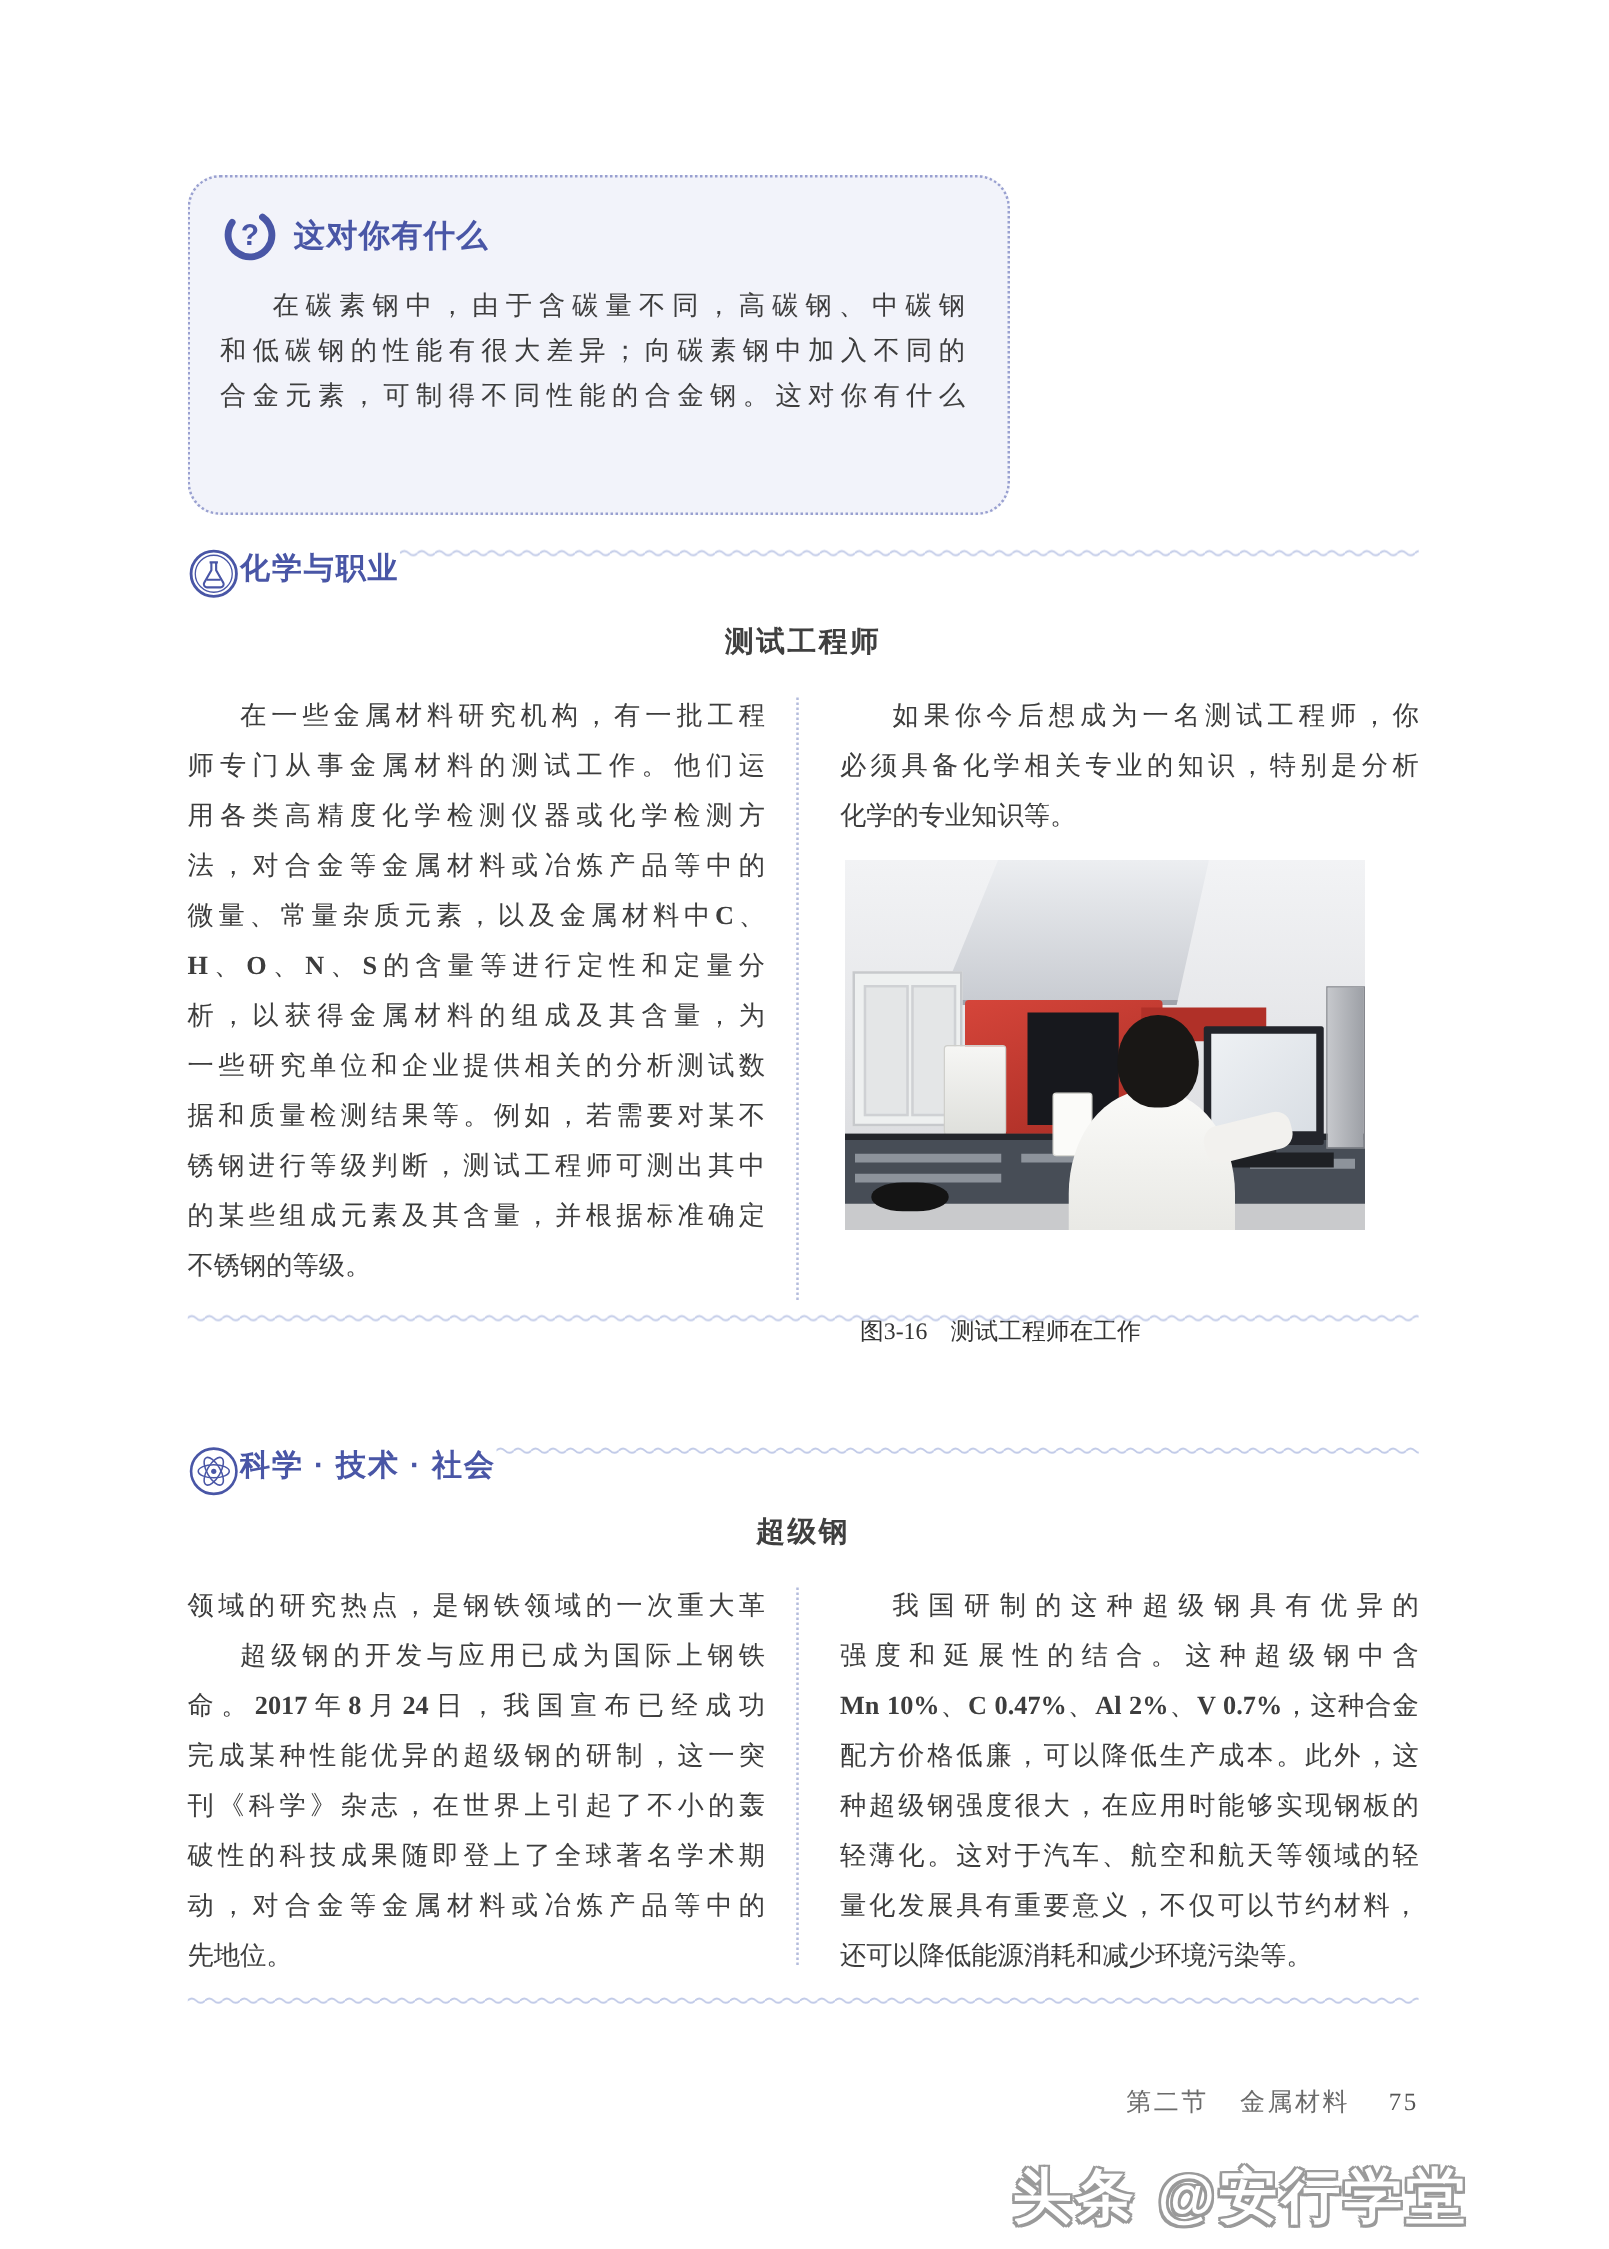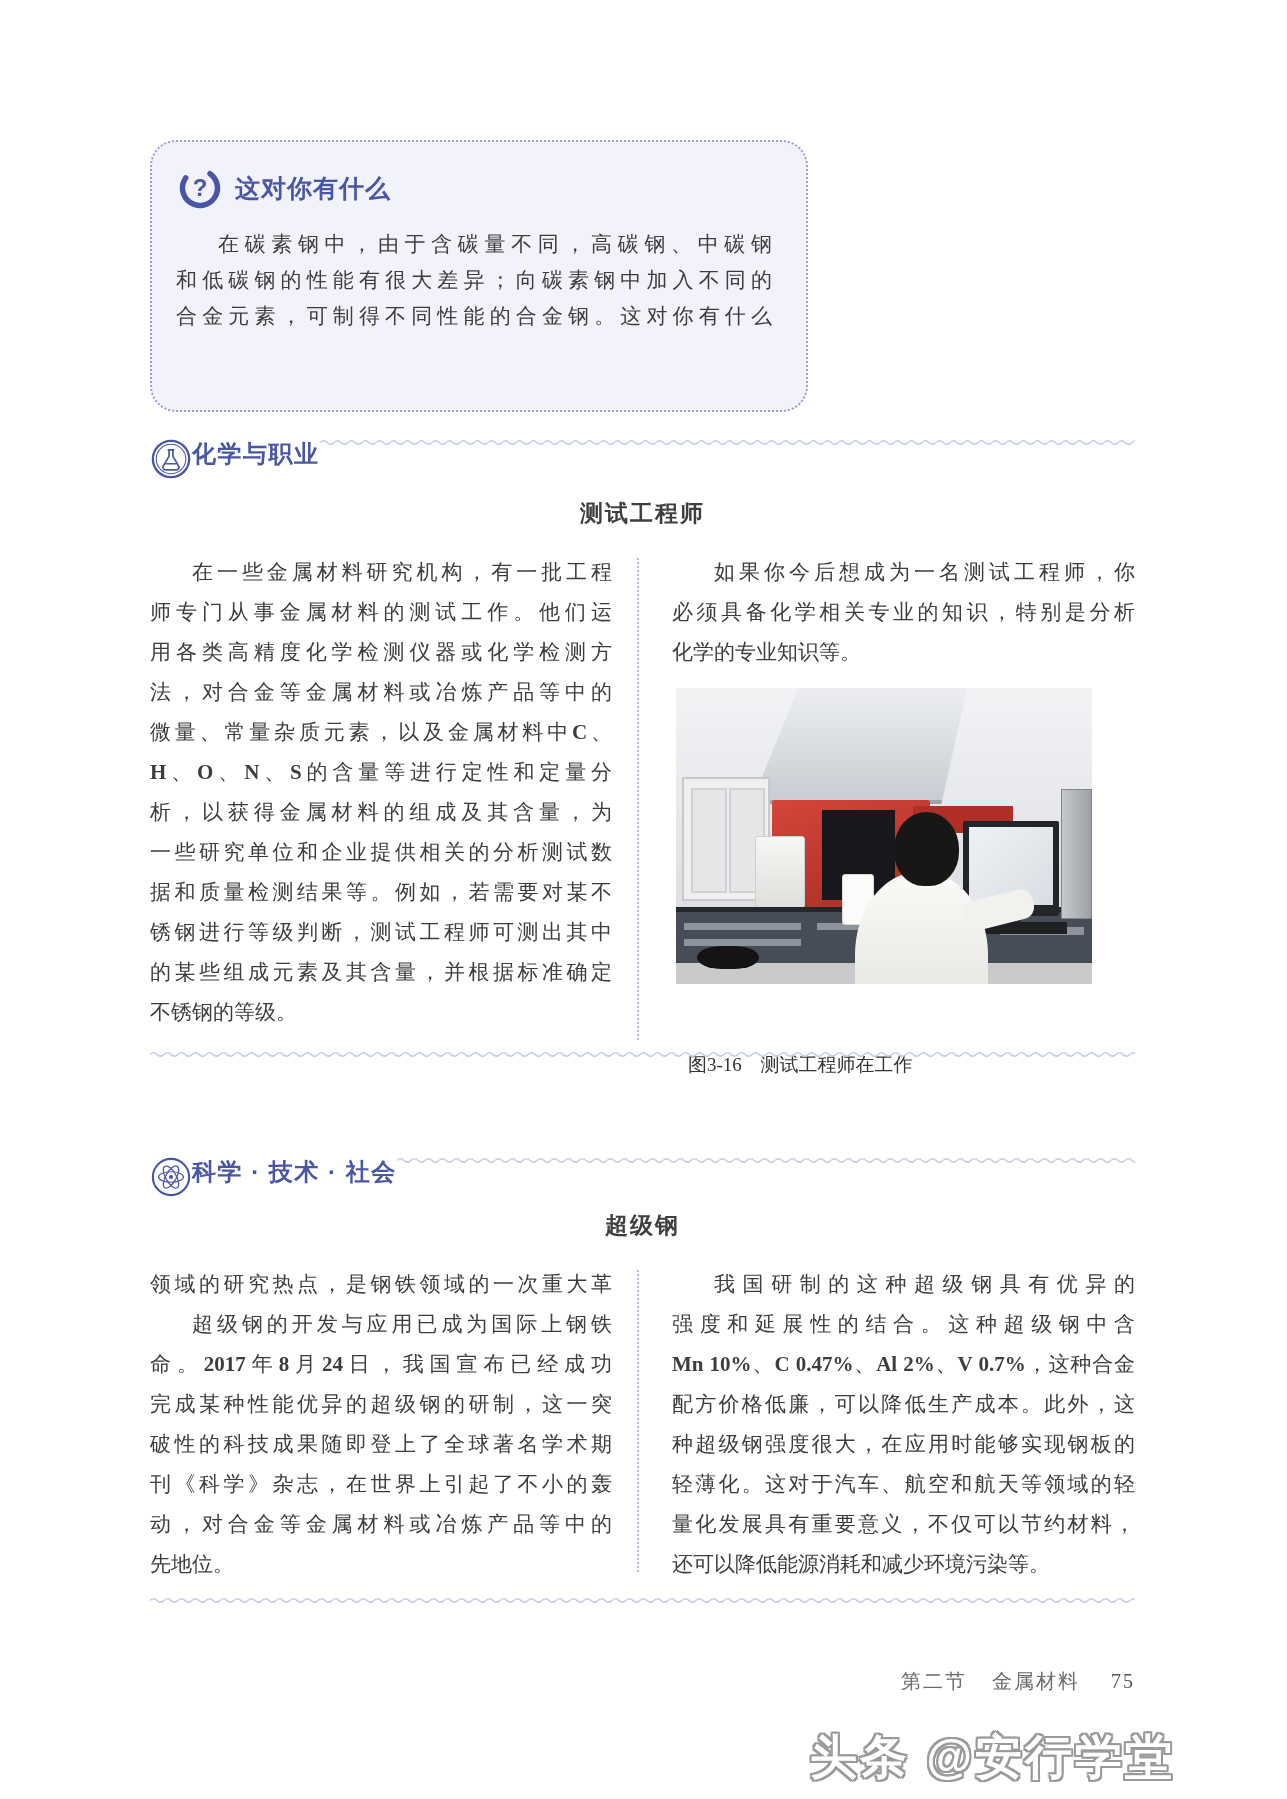--- a/index.html
+++ b/index.html
@@ -213,22 +213,22 @@
     </span>
   </div>
 
   <div class="col-title" style="top:1210px;">超级钢</div>
 
   <div class="txtcol" style="left:150px;top:1264px;width:462px;">
       <div class="tline"><span>领域的研究热点，是钢铁领域的一次重大革</span></div>
       <div class="tline indent"><span>超级钢的开发与应用已成为国际上钢铁</span></div>
       <div class="tline"><span>命。</span><span class="b">2017</span><span>年</span><span class="b">8</span><span>月</span><span class="b">24</span><span>日，我国宣布已经成功</span></div>
       <div class="tline"><span>完成某种性能优异的超级钢的研制，这一突</span></div>
+      <div class="tline"><span>刊《科学》杂志，在世界上引起了不小的轰</span></div>
       <div class="tline"><span>破性的科技成果随即登上了全球著名学术期</span></div>
-      <div class="tline"><span>刊《科学》杂志，在世界上引起了不小的轰</span></div>
       <div class="tline"><span>动，对合金等金属材料或冶炼产品等中的</span></div>
       <div class="tline last"><span>先地位。</span></div>
     </div>
   <div class="col-divider" style="left:637px;top:1270px;height:302px;"></div>
   <div class="txtcol" style="left:672px;top:1264px;width:463px;">
       <div class="tline indent"><span>我国研制的这种超级钢具有优异的</span></div>
       <div class="tline"><span>强度和延展性的结合。这种超级钢中含</span></div>
       <div class="tline"><span class="b">Mn 10%</span><span>、</span><span class="b">C 0.47%</span><span>、</span><span class="b">Al 2%</span><span>、</span><span class="b">V 0.7%</span><span>，这种合金</span></div>
       <div class="tline"><span>配方价格低廉，可以降低生产成本。此外，这</span></div>
       <div class="tline"><span>种超级钢强度很大，在应用时能够实现钢板的</span></div>

